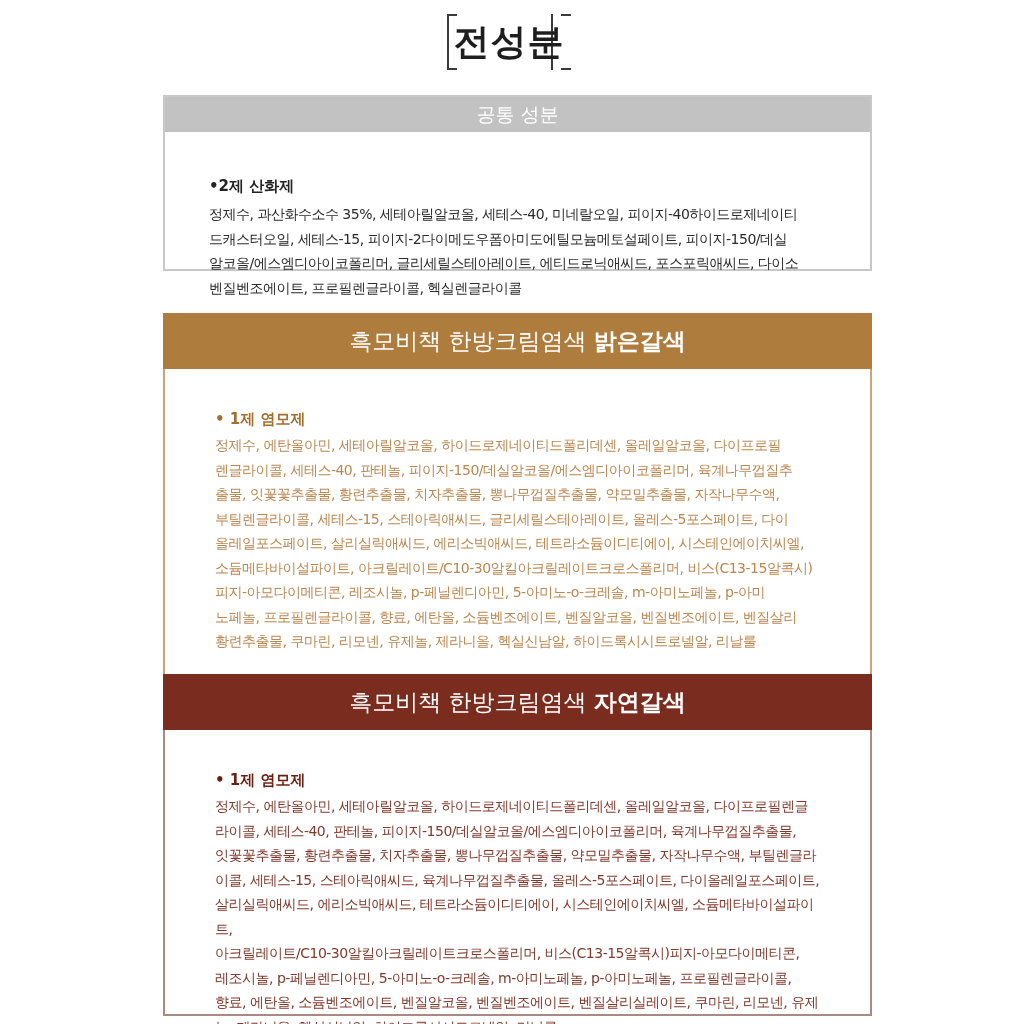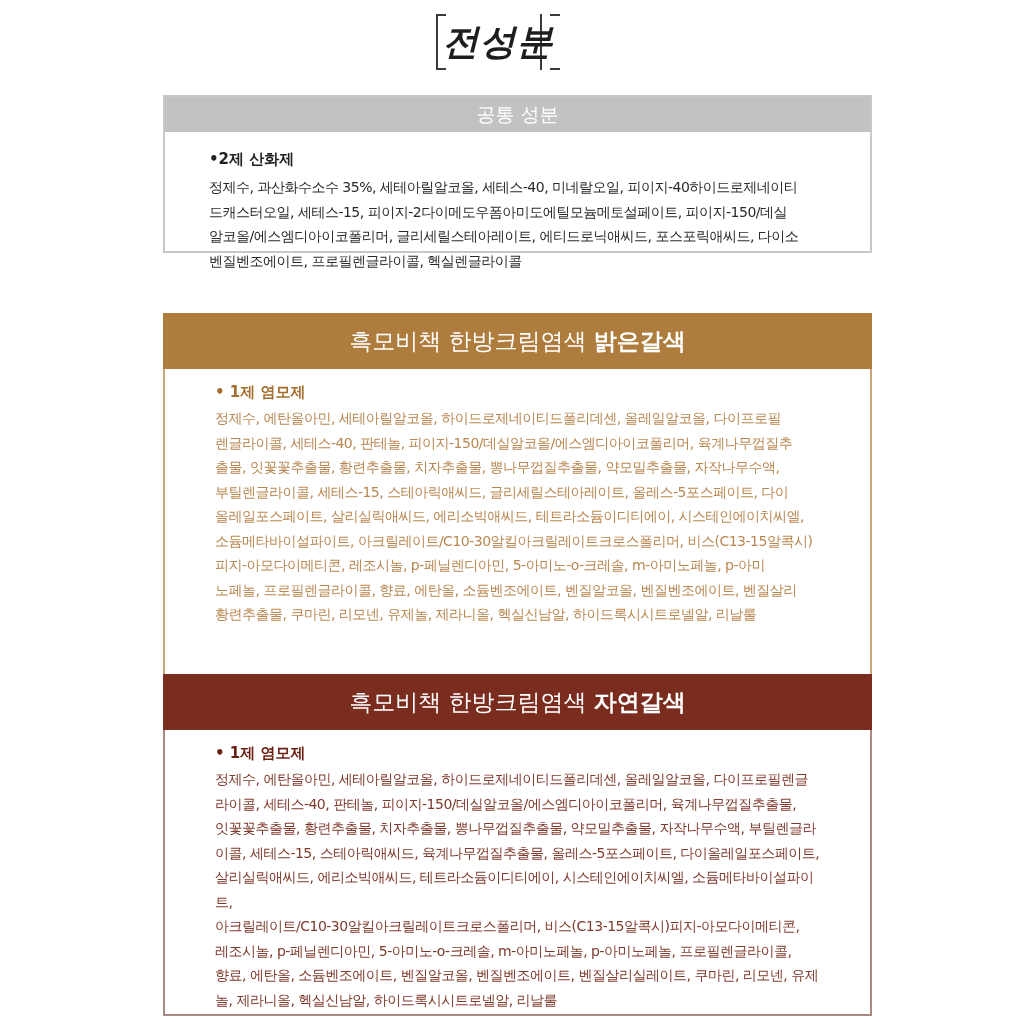--- a/index.html
+++ b/index.html
@@ -1,36 +1,36 @@
 <!DOCTYPE html>
 <html><head>
   <meta charset="utf-8">
   <style>
     html, body { margin:0; padding:0; background:#ffffff; }
     body { width:1024px; height:1024px; position:relative; overflow:hidden;
            font-family:"DejaVu Sans", "Liberation Sans", sans-serif; }
-    .title-wrap { position:absolute; left:436px; top:14px; width:106px; height:56px;font-style:italic; }
+    .title-wrap { position:absolute; left:447px; top:14px; width:106px; height:56px; }
     .title-wrap .bracket { position:absolute; top:0; width:8px; height:56px;
            border-top:2px solid #3a3a3a; border-bottom:2px solid #3a3a3a; box-sizing:border-box; }
     .title-wrap .bracket.l { left:0; border-left:2px solid #3a3a3a; }
     .title-wrap .bracket.r { right:0; border-right:2px solid #3a3a3a; }
     .title-wrap .bracket.l, .title-wrap .bracket.r { width:124px; border-top:none; border-bottom:none; }
     .title-line { position:absolute; left:0; width:124px; height:2px; background:#3a3a3a; }
     .title-line.top { top:0; }
     .title-line.bot { bottom:0; }
     .title-text { position:absolute; left:0; top:0; width:124px; height:56px; line-height:56px;
            text-align:center; font-size:36px; font-weight:bold; color:#1e1e1e; letter-spacing:1px; }
 
     .box { position:absolute; left:163px; width:709px; box-sizing:border-box; background:#fff; }
     .box-header { width:100%; text-align:center; color:#ffffff; }
-    .box-body { padding:0 40px 0 50px; box-sizing:border-box; }
+    .box-body { padding:0 40px 0 50px; box-sizing:border-box;margin-top:27px; }
     .sub { font-weight:bold; font-size:15px; margin:0; }
     .txt { font-size:14px; line-height:24.5px; margin:0; letter-spacing:-0.5px; }
 
-    #box1 { top:95px; height:158px; border:2px solid #c8c8c8; }
+    #box1 { top:95px; height:176px; border:2px solid #c8c8c8; }
     #box1 .box-header { background:#c2c2c2; height:35px; line-height:35px; font-size:19px; }
     #box1 .box-body { padding-top:18px; padding-left:44px; padding-right:30px; }
     #box1 .sub { color:#222; margin-bottom:6px; }
     #box1 .txt { color:#2a2a2a; }
 
     #box2 { top:313px; height:435px; border:2px solid #c9a577; }
     #box2 .box-header { background:#ae7d3e; height:56px; line-height:56px; font-size:23px; margin:-2px 0 0 -2px; width:calc(100% + 4px); }
     #box2 .box-body { padding-top:14px; }
     #box2 .sub { color:#a46e2e; margin-bottom:4px; }
     #box2 .txt { color:#b98751; }

